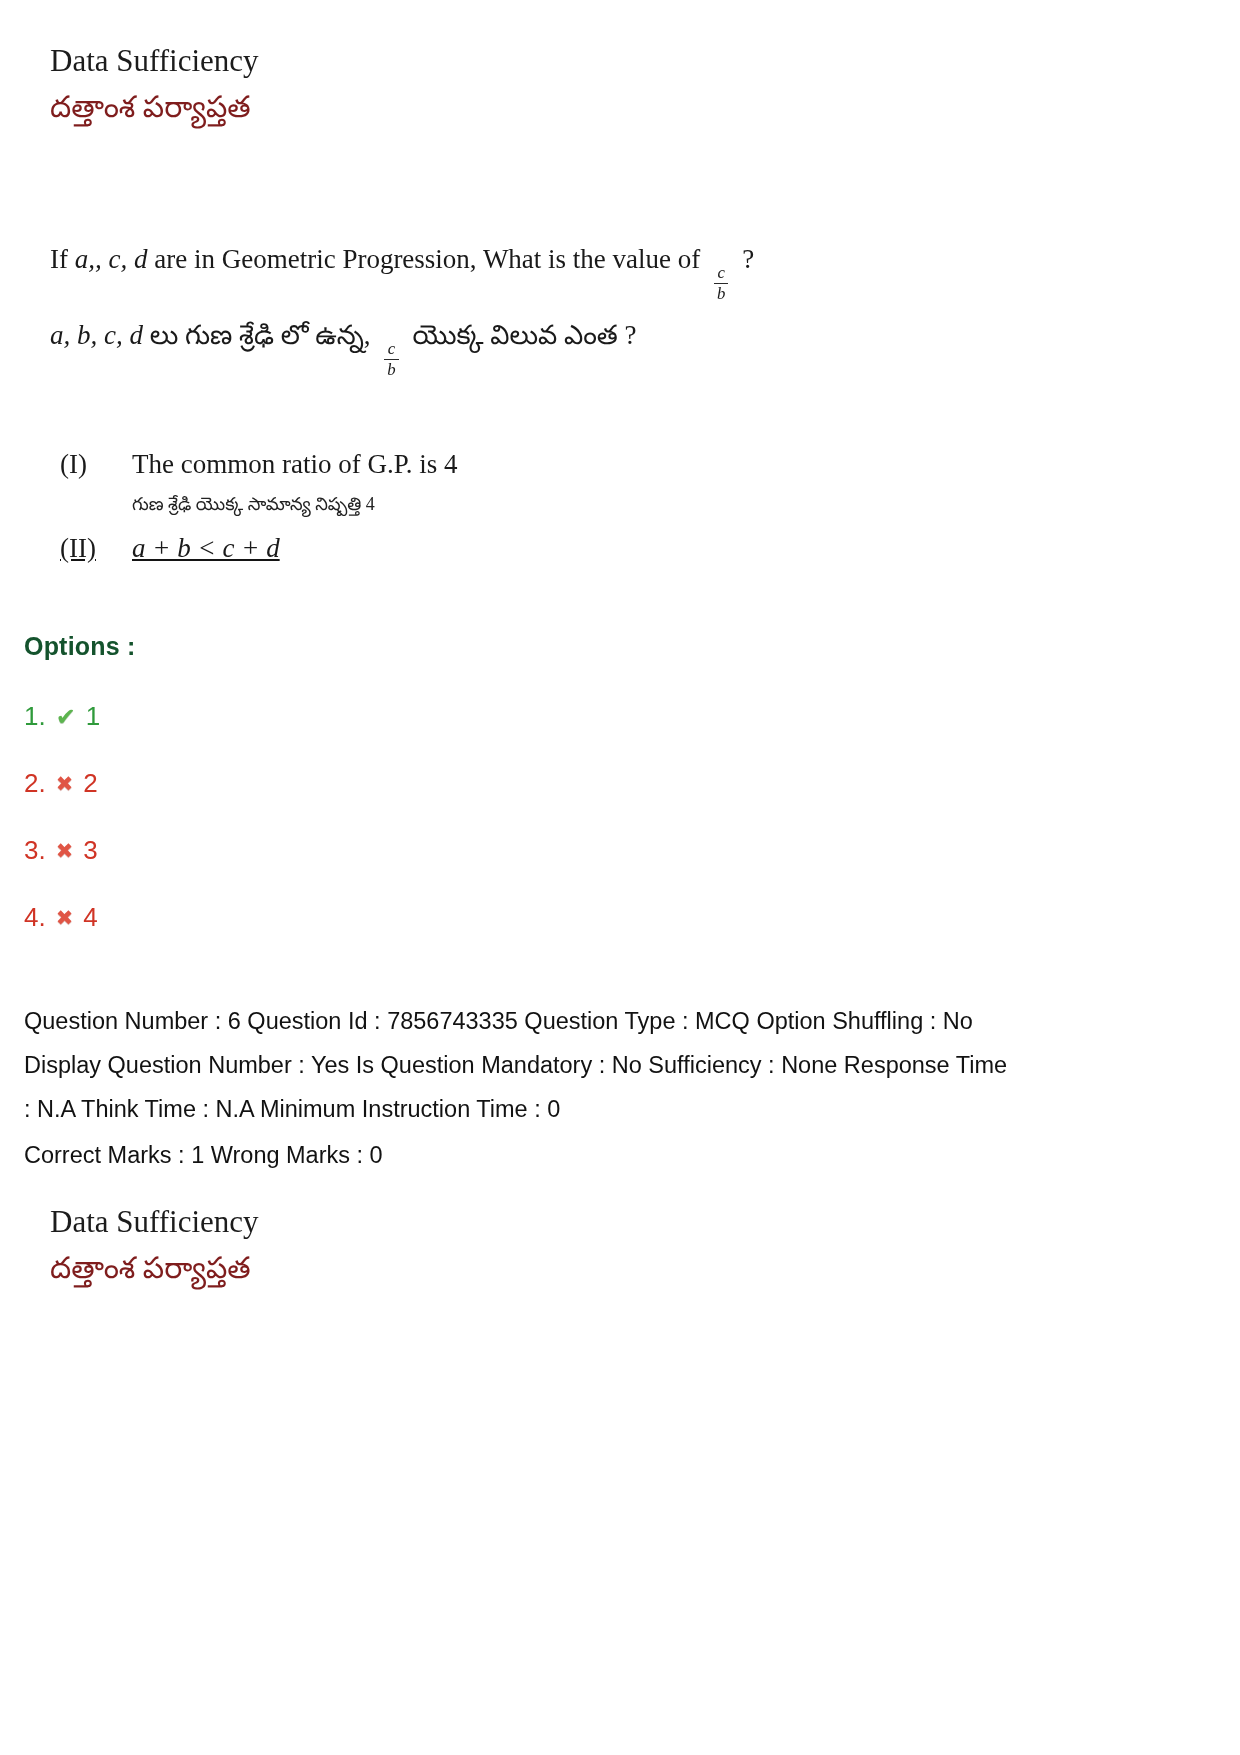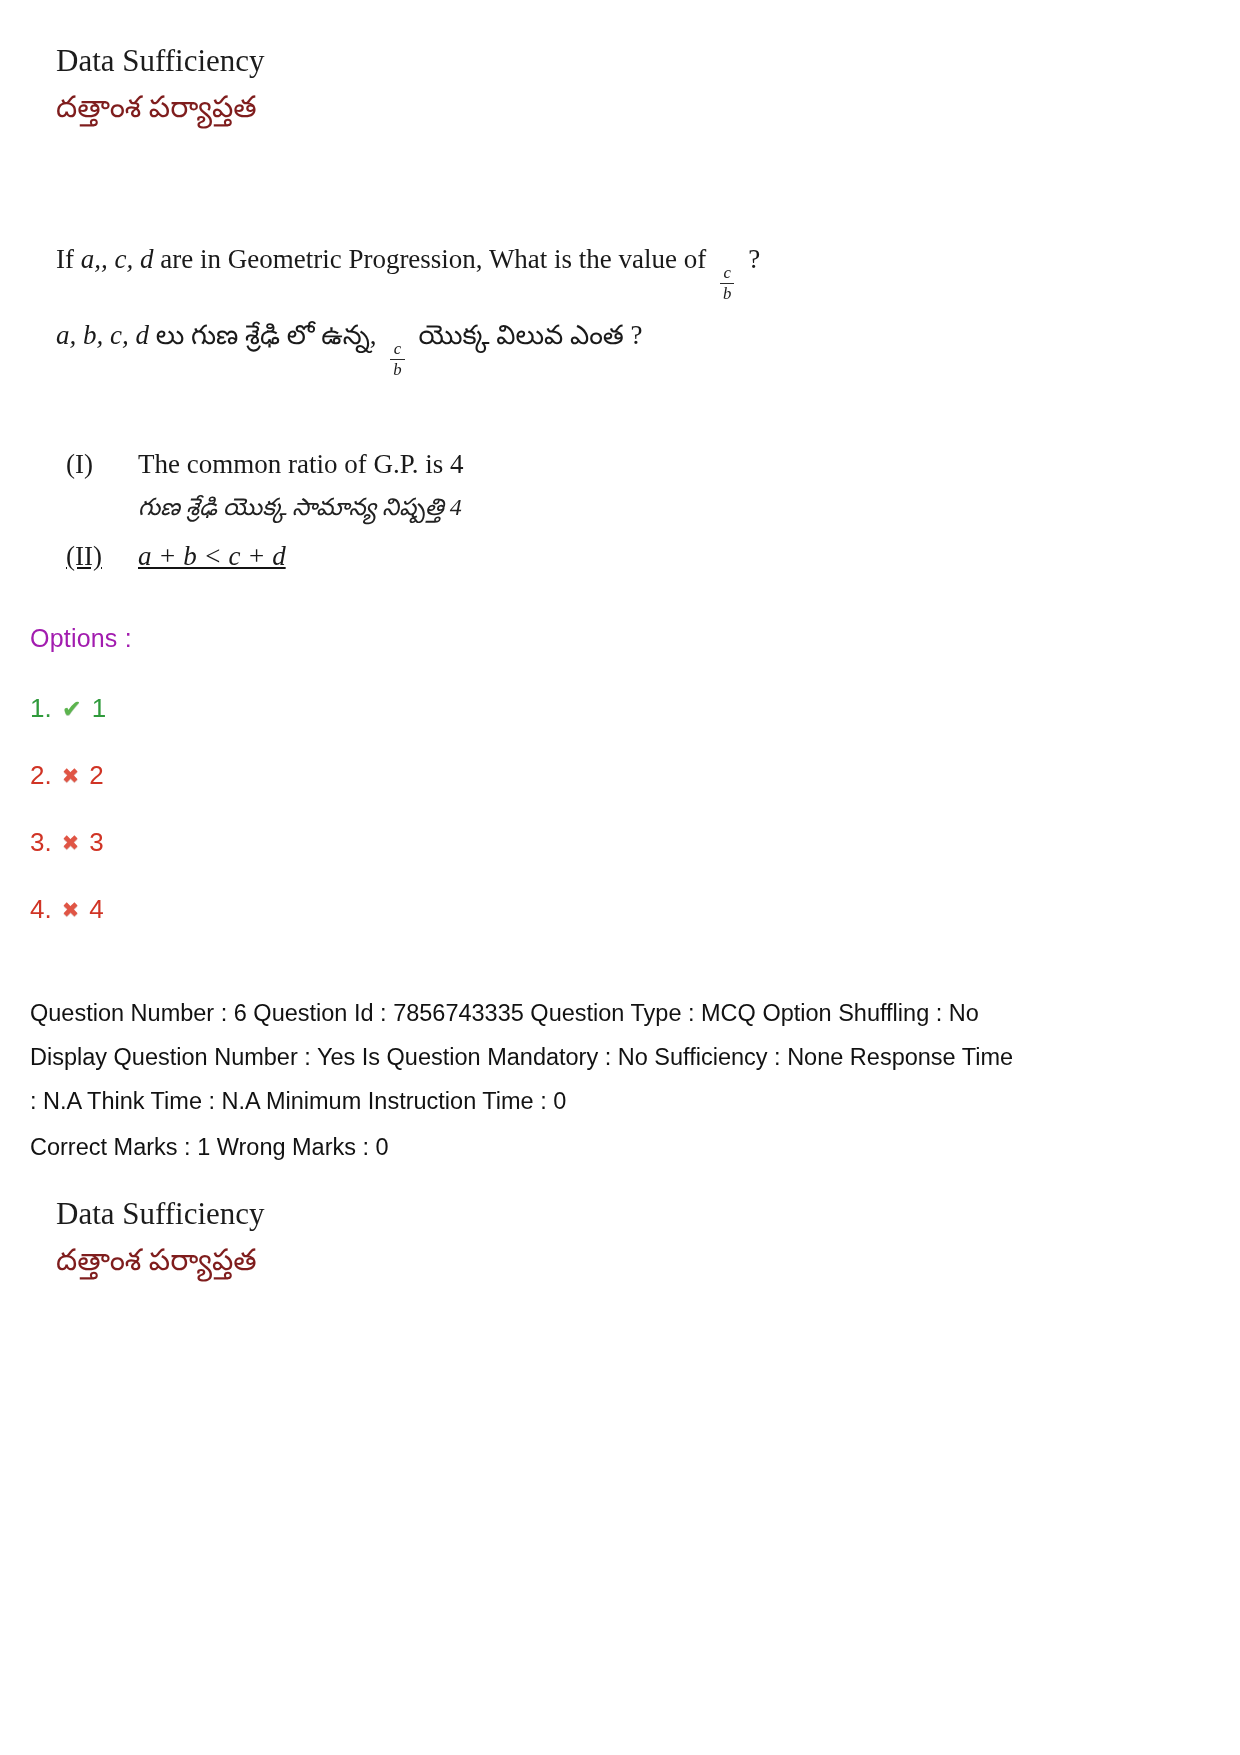--- a/index.html
+++ b/index.html
@@ -5,21 +5,21 @@
   html,body{margin:0;padding:0;background:#ffffff;}
   .page{
     position:relative;
     width:1136px;
     height:1755px;
     background:#ffffff;
     color:#141414;
     font-family:"Liberation Sans", sans-serif;
     overflow:hidden;
     box-sizing:border-box;
-    padding:42px 42px 0 30px;
+    padding:42px 42px 0 24px;
   }
   .serif{font-family:"Liberation Serif", "DejaVu Serif", serif;}
   .it{font-style:italic;}
 
   
   .sec-head{margin-left:26px;}
   .sec-title{font-size:31px;line-height:1.25;color:#1c1c1c;}
   .sec-title-te{font-size:30px;line-height:1.35;margin-top:6px;color:#7f1d1d;}
 
   
@@ -34,24 +34,24 @@
     margin:0 7px;position:relative;top:-0.15em;
   }
   .frac .den{border-top:1.6px solid #2a2a2a;padding:0 3px;}
 
   
   .statements{margin:68px 0 0 36px;}
   .stmt{display:flex;align-items:flex-start;}
   .stmt + .stmt{margin-top:14px;text-decoration:underline;}
   .stmt-label{width:72px;flex:0 0 72px;font-size:27px;color:#1a1a1a;}
   .stmt-body{font-size:27px;color:#1a1a1a;}
-  .stmt-te{margin-top:14px;font-size:24px;color:#222;font-style:italic;}
+  .stmt-te{margin-top:14px;font-size:18px;color:#222;}
 
   
-  .options-label{margin-top:52px;font-size:25px;font-weight:400;color:#a21caf;letter-spacing:.2px;}
+  .options-label{margin-top:68px;font-size:25px;font-weight:700;color:#14532d;letter-spacing:.2px;}
   .options-list{margin-top:40px;}
   .opt-row{display:flex;align-items:center;font-size:26px;margin-bottom:36px;}
   .opt-num{margin-right:8px;}
   .opt-row.correct .opt-num,.opt-row.correct .opt-val{color:#2f9a3b;}
   .opt-row.wrong .opt-num,.opt-row.wrong .opt-val{color:#d03425;}
   .opt-icon{font-size:24px;margin:0 10px 0 2px;line-height:1;}
   .opt-icon.check{color:#5cb44e;text-shadow:0 1px 0 rgba(40,110,35,.35);}
   .opt-icon.cross{color:#e05545;text-shadow:0 1px 0 rgba(150,40,25,.3);font-size:21px;}
   .opt-val{}
 

